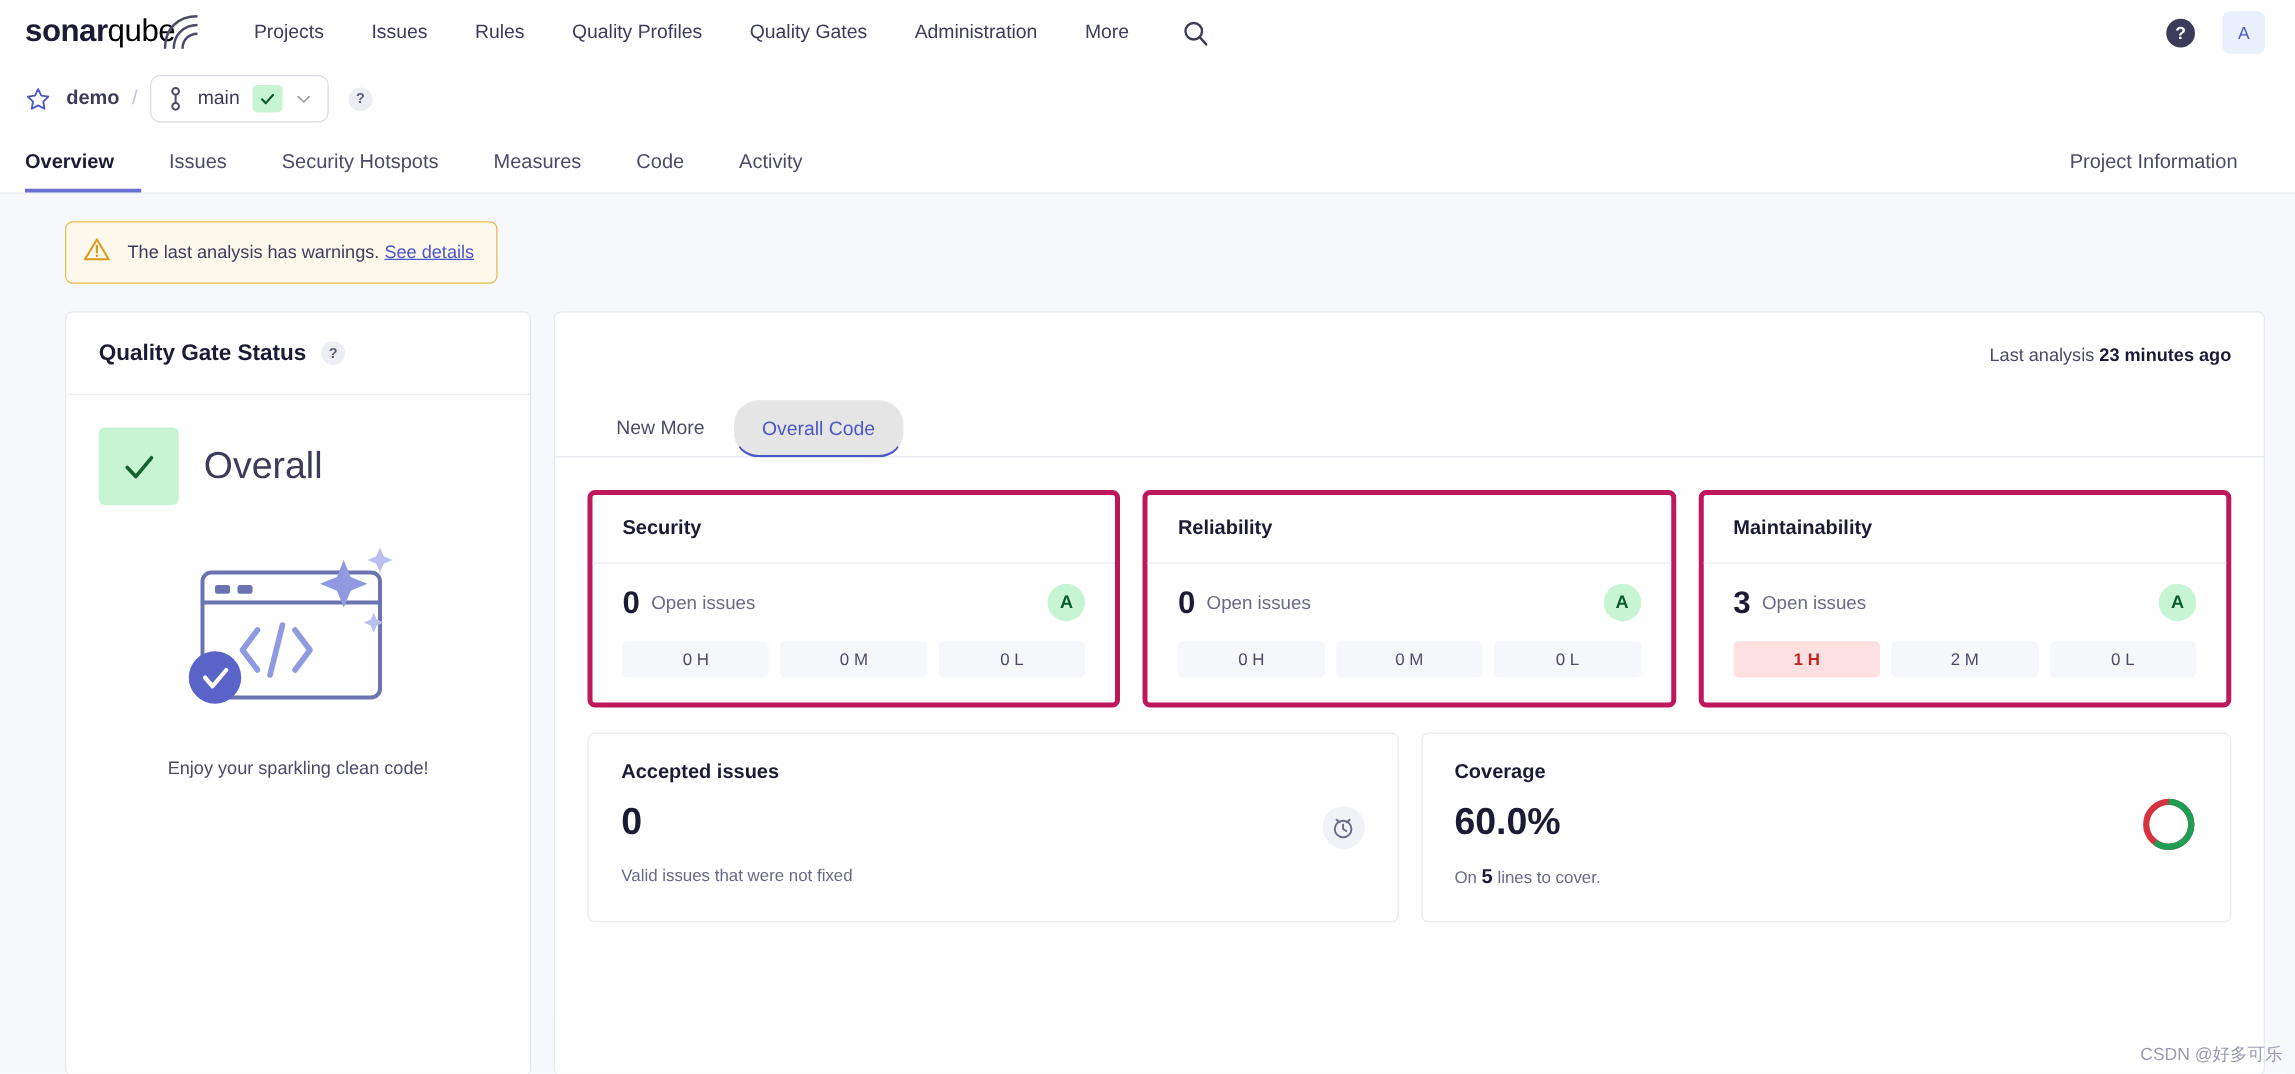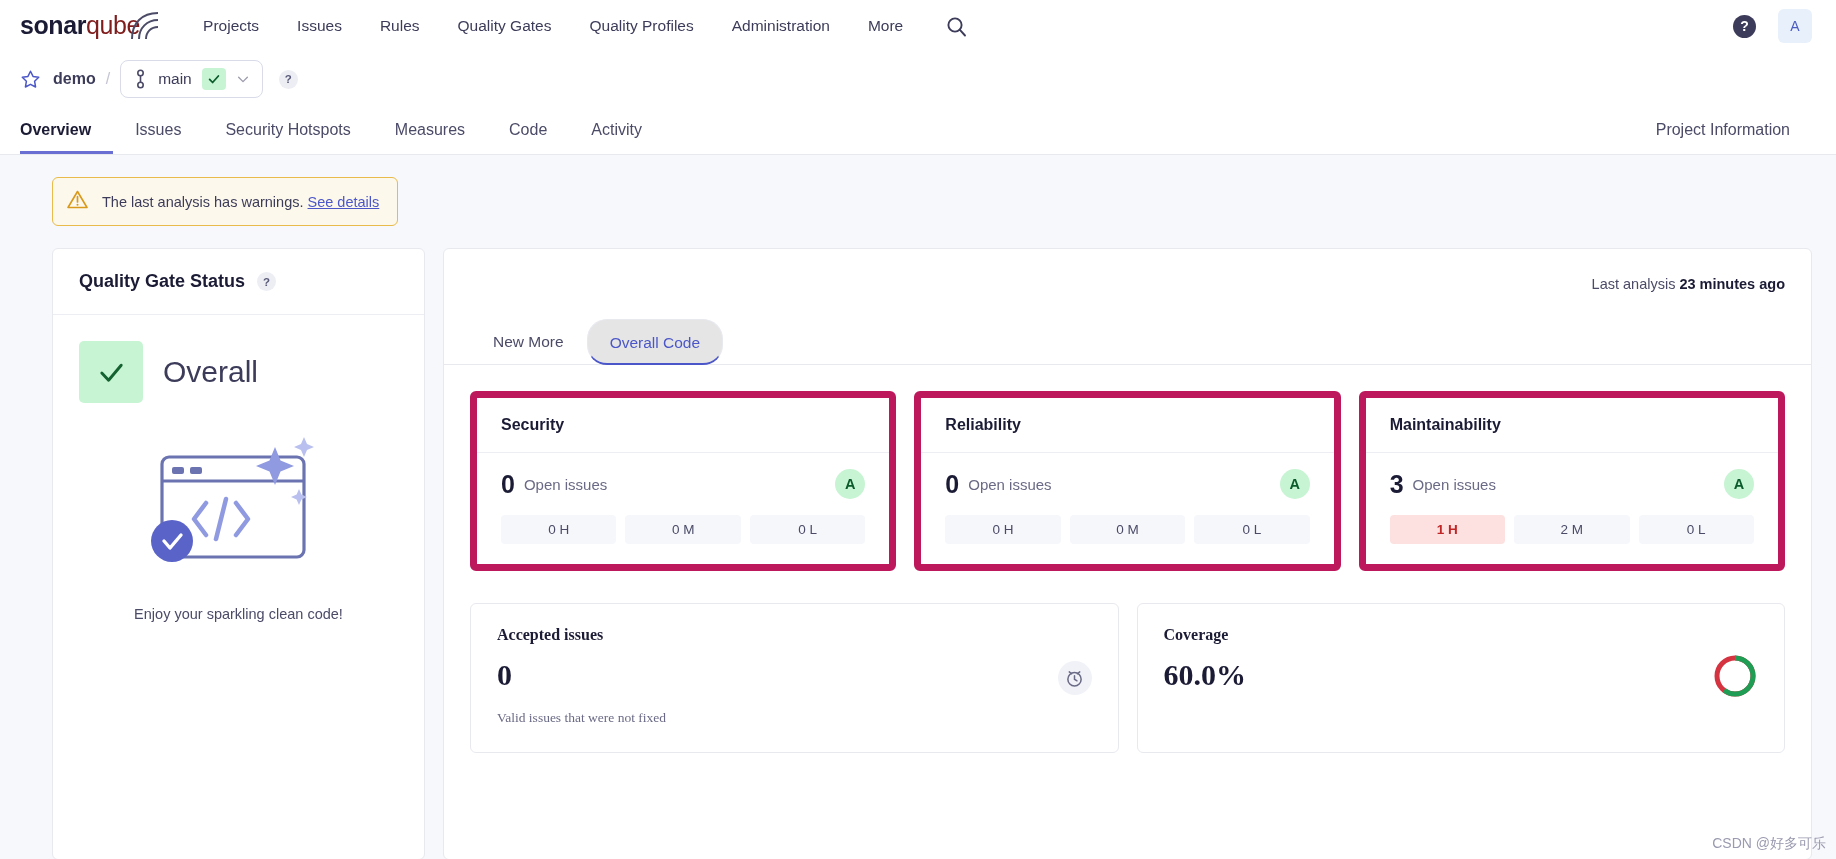--- a/index.html
+++ b/index.html
@@ -25,21 +25,21 @@
     margin-right: 44px;
     position: relative;
     height: 34px;
   }
   .logo-text {
     font-size: 25px;
     letter-spacing: -0.4px;
     line-height: 32px;
   }
   .logo-text .b { font-weight: bold; color: #1b1b35; }
-  .logo-text .n { font-weight: normal; color: #7f1d1d; }
+  .logo-text .n { font-weight: normal; color: #000000; }
   .logo-waves { position: absolute; left: 108px; top: 0px; }
 
   .mainmenu { display: flex; align-items: center; gap: 0; }
   .mainmenu a {
     font-size: 15.5px;
     color: #3c3c5a;
     text-decoration: none;
     padding: 0 19px;
     line-height: 52px;
     white-space: nowrap;
@@ -252,21 +252,21 @@
     position: relative;
     top: 1px;
     border-radius: 20px;
   }
 
   .metrics-area { padding: 26px 26px 0 26px; overflow: hidden; }
 
   .metric-row { display: flex; gap: 18px; }
   .metric-card {
     flex: 1;
-    border: 7px solid #be185d;
+    border: 4px solid #be185d;
     border-radius: 6px;
     min-width: 0;
   }
   .metric-head {
     padding: 18px 24px;
     border-bottom: 1px solid #eceef4;
     font-size: 16px;
     font-weight: bold;
     color: #1b1b35;
   }
@@ -294,21 +294,21 @@
     color: #4b4b68;
     padding: 7px 0;
     cursor: pointer;
   }
   .chip.high {
     background: #fde0e0;
     color: #c02626;
     font-weight: bold;
   }
 
-  .wide-row { display: flex; gap: 18px; margin-top: 32px; font-family: Liberation Serif, serif; }
+  .wide-row { display: flex; gap: 18px; margin-top: 20px; }
   .wide-card {
     flex: 1;
     border: 1px solid #e8e9ef;
     border-radius: 6px;
     padding: 22px 26px 26px 26px;
     min-width: 0;
     position: relative;
   }
   .wide-title { font-size: 16px; font-weight: bold; color: #1b1b35; margin-bottom: 14px; }
   .wide-value { font-size: 30px; font-weight: bold; color: #1b1b35; }
@@ -341,22 +341,22 @@
       <path d="M4 30 C4 14 14 4 30 4" stroke="#4b4b68" stroke-width="2" fill="none"></path>
       <path d="M11 30 C11 19 19 11 30 11" stroke="#4b4b68" stroke-width="2" fill="none"></path>
       <path d="M18 30 C18 23 23 18 30 18" stroke="#4b4b68" stroke-width="2" fill="none"></path>
     </svg>
   </div>
 
   <nav class="mainmenu">
     <a href="#">Projects</a>
     <a href="#">Issues</a>
     <a href="#">Rules</a>
+    <a href="#">Quality Profiles</a>
     <a href="#">Quality Gates</a>
-    <a href="#">Quality Profiles</a>
     <a href="#">Administration</a>
     <a href="#">More</a>
     <span class="searchbtn">
       <svg width="21" height="21" viewBox="0 0 21 21">
         <circle cx="9" cy="9" r="6.6" stroke="#3c3c5a" stroke-width="1.9" fill="none"></circle>
         <line x1="13.7" y1="13.7" x2="19" y2="19.5" stroke="#3c3c5a" stroke-width="1.9" stroke-linecap="round"></line>
       </svg>
     </span>
   </nav>
 
@@ -550,20 +550,25 @@
                   <line x1="4.5" y1="3" x2="7" y2="5" stroke="#6a6a86" stroke-width="1.6" stroke-linecap="round"></line>
                   <line x1="15.5" y1="3" x2="13" y2="5" stroke="#6a6a86" stroke-width="1.6" stroke-linecap="round"></line>
                 </svg>
               </span>
             </div>
           </div>
 
           <div class="wide-card">
             <div class="wide-title">Coverage</div>
             <div class="wide-value">60.0%</div>
+            <div class="wide-sub">
+              <span>On</span>
+              <span class="hl">5</span>
+              <span>lines to cover.</span>
+            </div>
             <div class="wide-right-icon">
               <svg width="46" height="46" viewBox="0 0 46 46">
                 <circle cx="23" cy="23" r="18" fill="none" stroke="#d4333f" stroke-width="5"></circle>
                 <circle cx="23" cy="23" r="18" fill="none" stroke="#1f9d55" stroke-width="5" stroke-dasharray="67.86 113.1" stroke-dashoffset="0" transform="rotate(-90 23 23)" stroke-linecap="butt"></circle>
               </svg>
             </div>
           </div>
         </div>
       </div>
     </div>

